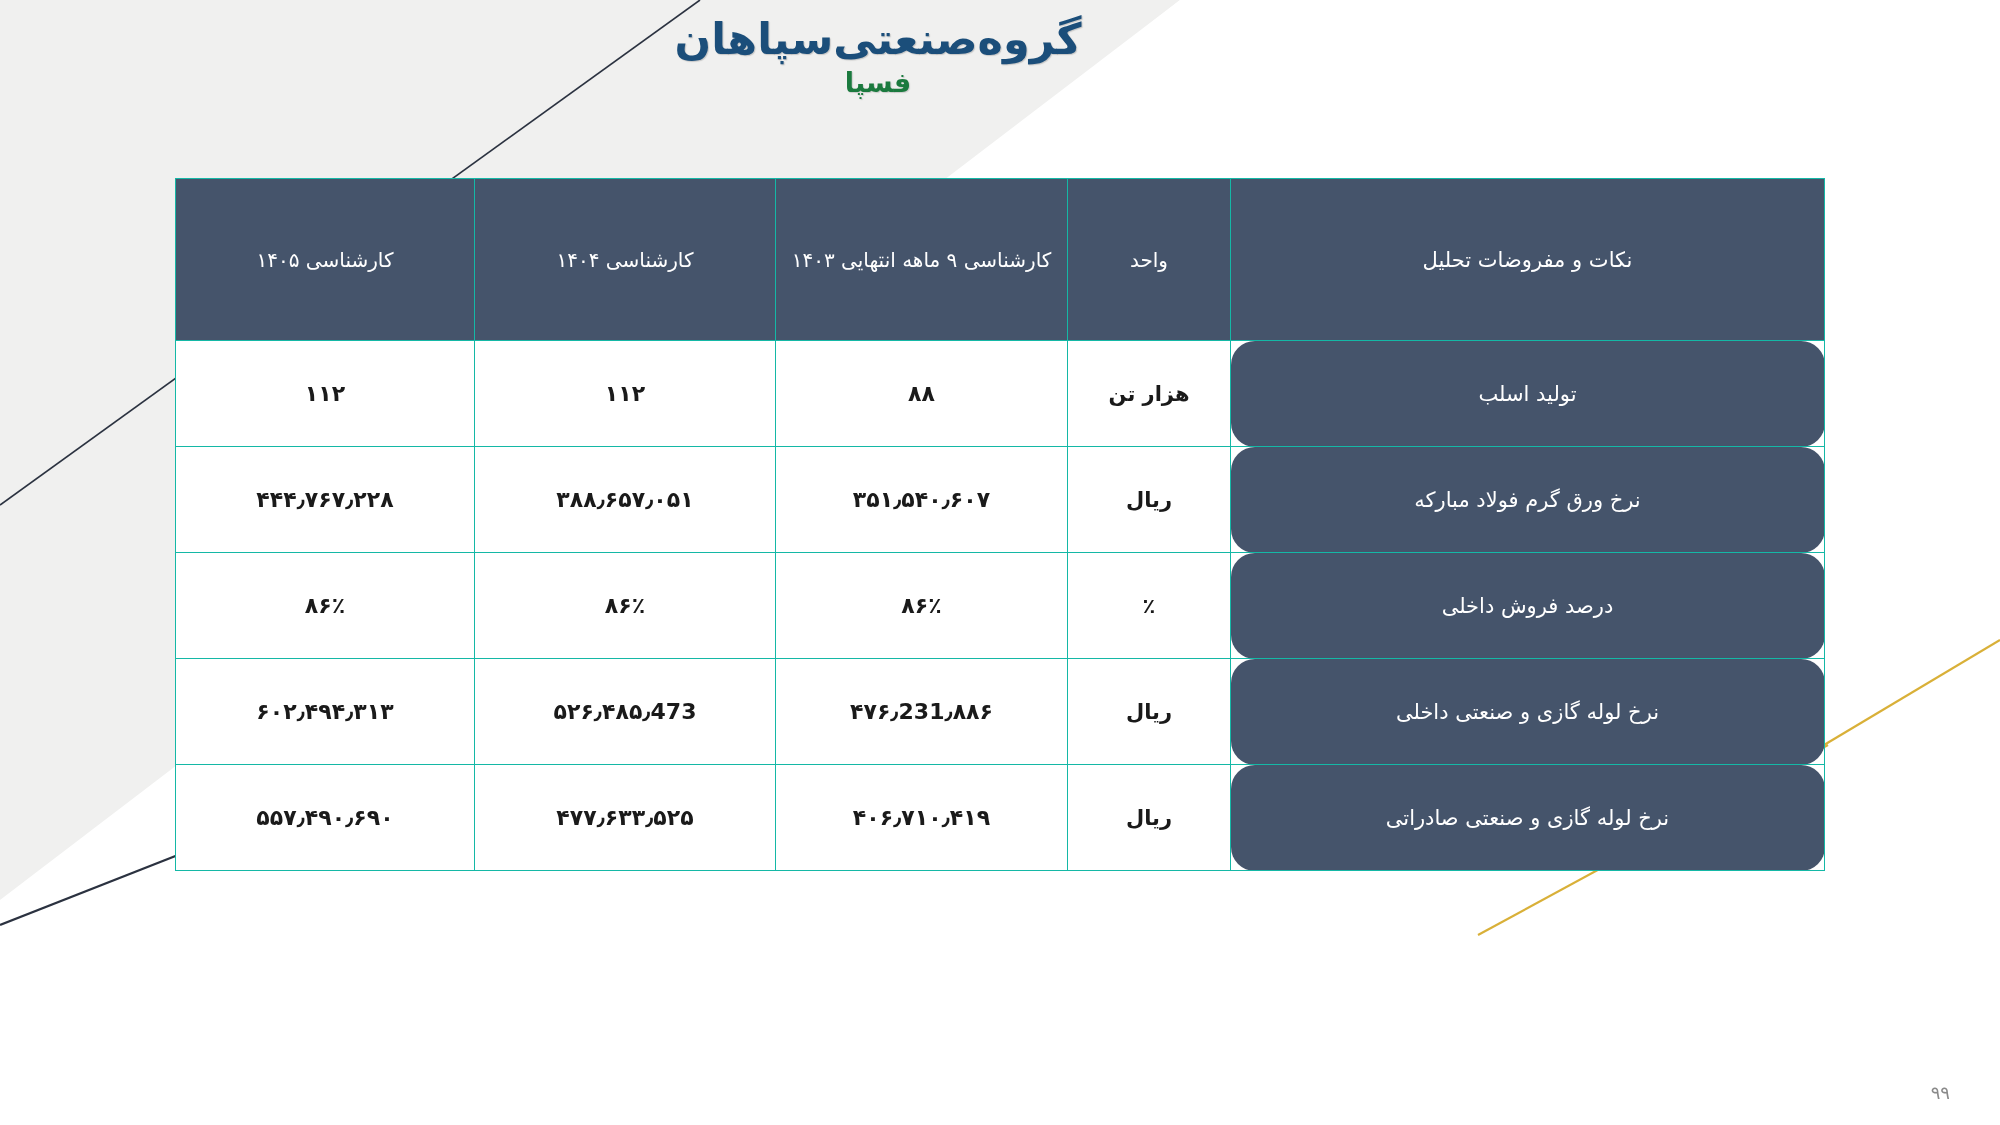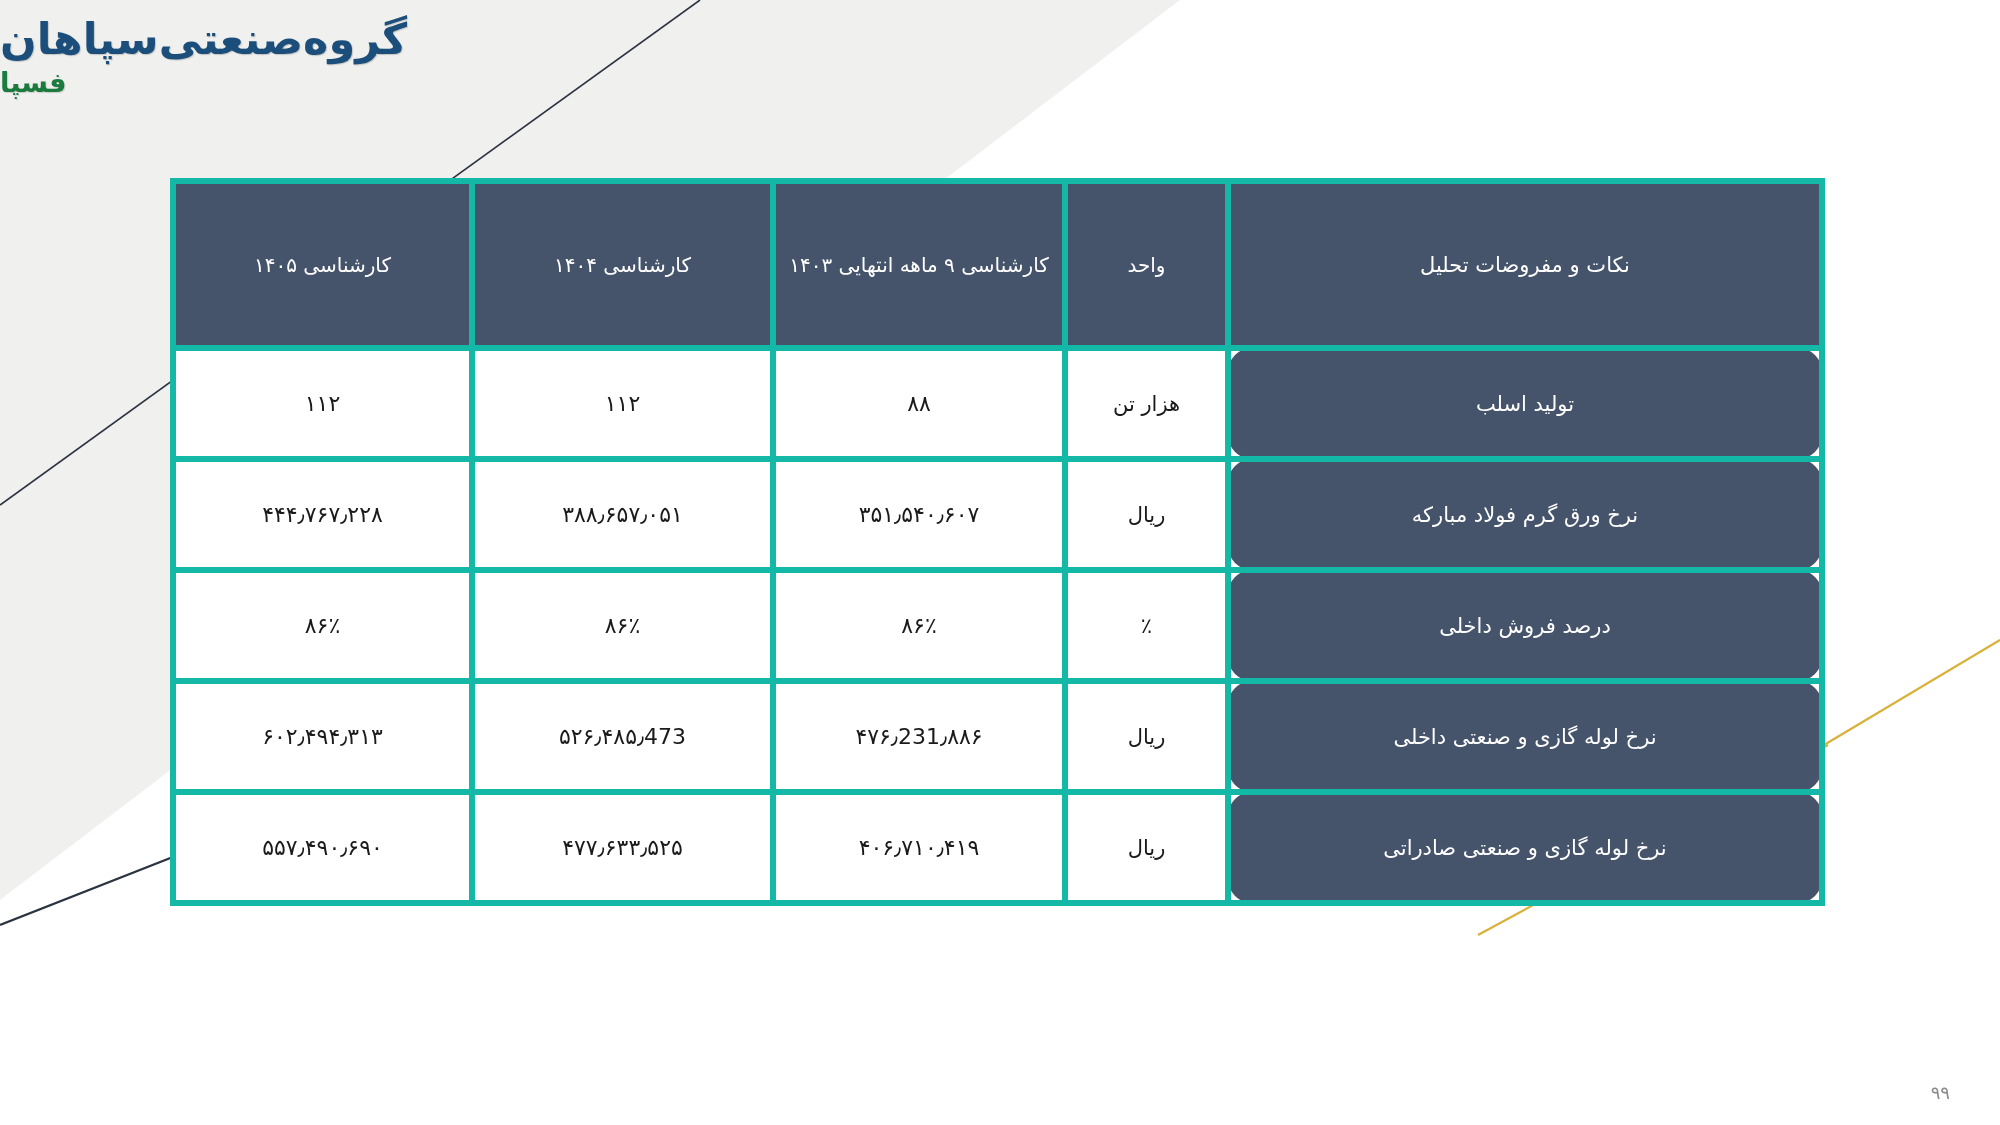--- a/index.html
+++ b/index.html
@@ -53,21 +53,21 @@
     z-index: 2;
     pointer-events: none;
   }
 
   
   .title-block {
     position: absolute;
     top: 14px;
     left: 0;
     width: 1756px;
-    text-align: left;
+    text-align: center;
     z-index: 5;
   }
   .title-main {
     font-family: "DejaVu Sans", sans-serif;
     font-size: 43px;
     font-weight: bold;
     color: #1b4e7a;
     letter-spacing: -0.5px;
     line-height: 1.18;
     text-shadow: 1px 1px 1px rgba(120,120,120,0.35);
@@ -93,21 +93,21 @@
     width: 1649px;
     z-index: 4;
   }
   table.data-table {
     border-collapse: collapse;
     width: 1649px;
     table-layout: fixed;
     direction: rtl;
   }
   table.data-table td, table.data-table th {
-    border: 6px solid #14b8a6;
+    border: 1px solid #14b8a6;
     padding: 0;
     text-align: center;
     vertical-align: middle;
     font-family: "DejaVu Sans", sans-serif;
   }
   
   col.c-notes { width: 594px; }
   col.c-unit  { width: 163px; }
   col.c-1403  { width: 292px; }
   col.c-1404  { width: 301px; }
@@ -130,20 +130,21 @@
     background: #45546b;
     color: #ffffff;
     font-size: 21px;
     border-radius: 24px;
   }
   td.cell-value, td.cell-unit {
     background: #ffffff;
     color: #1a1a1a;
     font-size: 22px;
     letter-spacing: 0.5px;
+    font-weight: bold;
   }
   td.cell-unit { font-size: 21px; }
 
   
   .page-number {
     position: absolute;
     right: 50px;
     bottom: 22px;
     font-family: "DejaVu Sans", sans-serif;
     font-size: 18px;

